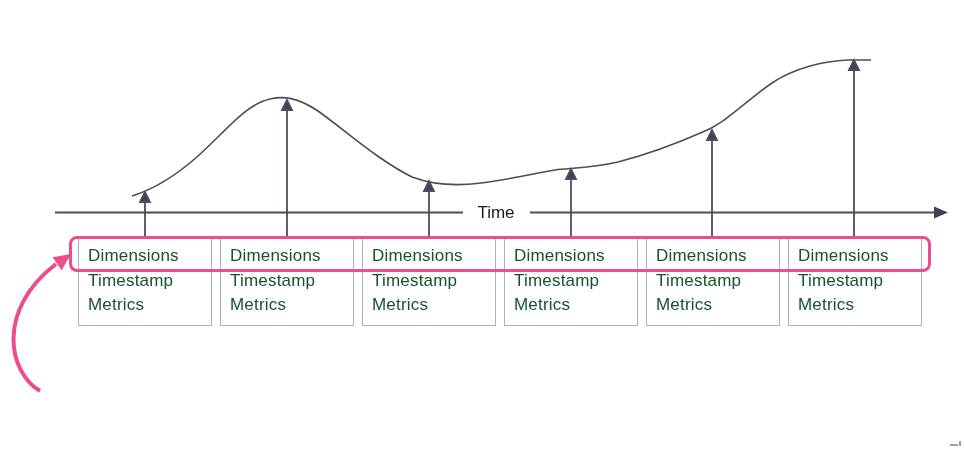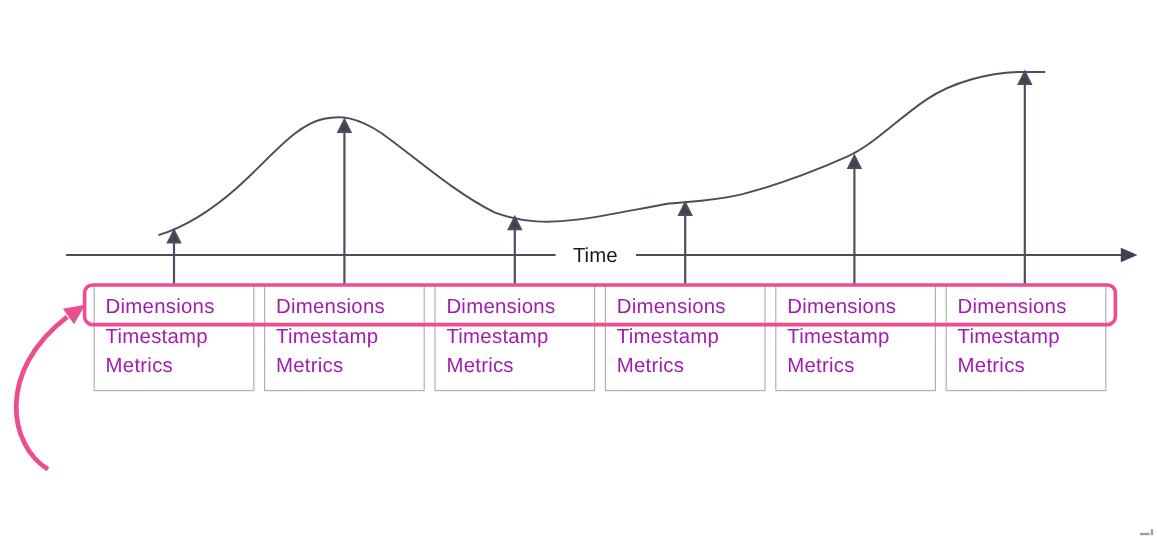--- a/index.html
+++ b/index.html
@@ -2,21 +2,21 @@
 <html><head>
 <meta charset="utf-8">
 <style>
   html,body{margin:0;padding:0;background:#ffffff;}
   #canvas{
     position:relative;
     width:964px;height:450px;
     background:#ffffff;
     overflow:hidden;
     font-family:"Liberation Sans","DejaVu Sans",sans-serif;
-    color:#a21caf;
+    color:#14532d;
   }
   #chart-svg{position:absolute;left:0;top:0;z-index:1;}
   .records-row{
     position:absolute;left:78px;top:237px;
     display:flex;gap:8px;z-index:2;
   }
   .record-box{
     box-sizing:border-box;
     width:134px;height:89px;
     background:#ffffff;

